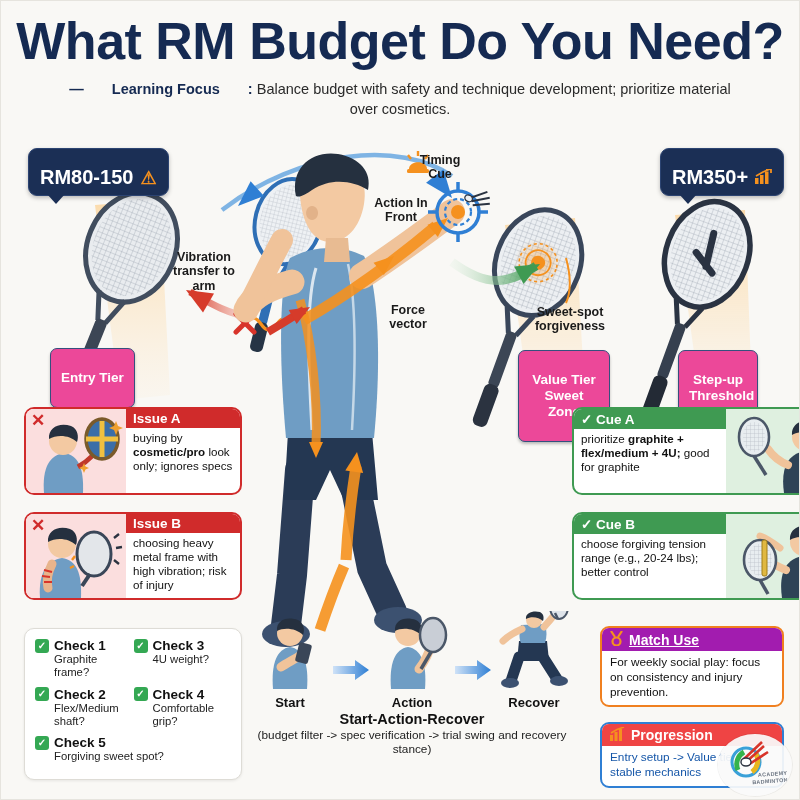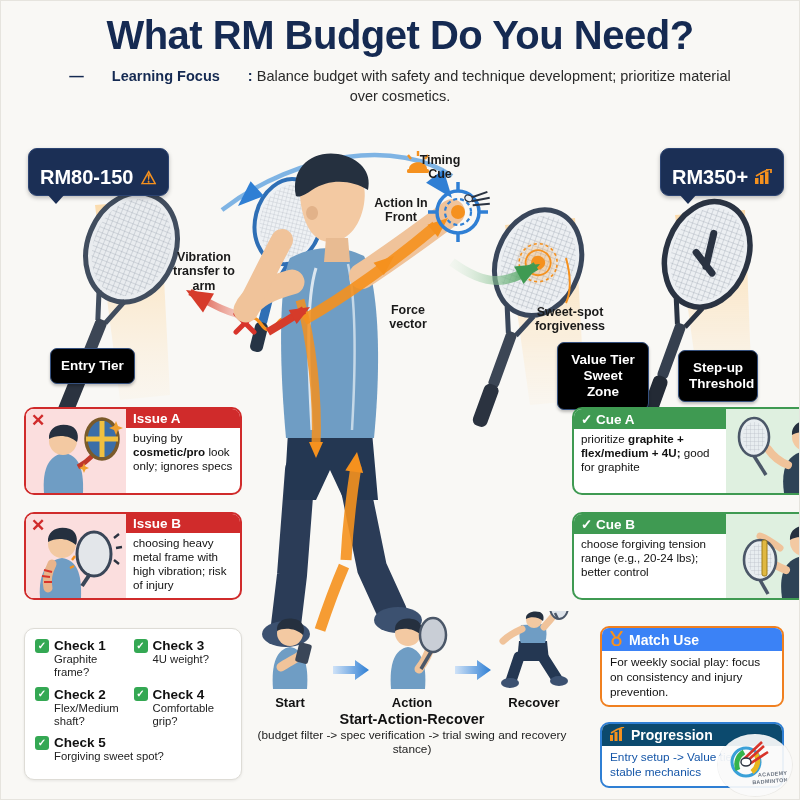--- a/index.html
+++ b/index.html
@@ -15,21 +15,21 @@
     overflow: hidden;
   }
   #stage::after{
     content:""; position:absolute; inset:0;
     border:1px solid #e6e4de; pointer-events:none;
   }
 
   
   .header { position:absolute; top:14px; left:0; width:800px; text-align:center; }
   .title {
-    font-size: 40px; font-weight: 800; color:#152a52;
+    font-size: 52px; font-weight: 800; color:#152a52;
     letter-spacing:-0.5px; line-height:1.05;
     font-family:"Liberation Sans", sans-serif;
   }
   .subwrap{ margin-top:10px; padding:0 60px; }
   .sub {
     font-size:14.5px; color:#2a2a2a; line-height:1.38;
   }
   .sub .dash{ font-weight:800; color:#152a52; }
   .sub .lf{ font-weight:800; color:#152a52;margin-left:24px; }
 
@@ -48,28 +48,28 @@
     content:""; position:absolute; bottom:-9px; left:18px;
     border-left:9px solid transparent; border-right:9px solid transparent;
     border-top:10px solid #1b2f55;
   }
   #badge-entry{ left:28px; top:148px; }
   #badge-value{ left:492px; top:148px; }
   #badge-step { left:660px; top:148px; }
 
   .pill{
     position:absolute;
-    background:#000000; color:#fff;
-    border-radius:7px; padding:9px 10px;
+    background:#ec4899; color:#fff;
+    border-radius:7px; padding:21px 10px;
     font-size:13.5px; font-weight:800; text-align:center; line-height:1.18;
     box-shadow:0 2px 3px rgba(0,0,0,.25);
     border:1.4px solid #35507e;
   }
   #pill-entry{ left:50px; top:348px; }
-  #pill-value{ left:518px; top:342px; width:92px;margin-left:39px; }
+  #pill-value{ left:518px; top:350px; width:92px; }
   #pill-step { left:678px; top:350px; width:80px; }
 
   
   .illo{ position:absolute; inset:0; }
 
   .anno{
     position:absolute; font-size:12.5px; font-weight:800;
     color:#1a1a1a; line-height:1.15; text-align:center;
   }
   #anno-vibration{ left:160px; top:250px; width:88px; }
@@ -150,32 +150,32 @@
   .flow-title{ text-align:center; font-size:14.5px; font-weight:800; color:#111; margin-top:1px; }
   .flow-note{ text-align:center; font-size:11.8px; color:#222; line-height:1.22; margin-top:1px; }
 
   
   #matchuse{
     position:absolute; left:600px; top:626px; width:184px;
     border:2.2px solid #f08020; border-radius:9px; overflow:hidden;
     background:#fff;
   }
   #matchuse .hd{
-    background:#3b82f6; color:#fff; font-size:14px; font-weight:800;
-    padding:3px 8px; display:flex; align-items:center; gap:6px;
+    background:#a21caf; color:#fff; font-size:14px; font-weight:800;
+    padding:3px 8px; display:flex; align-items:center; gap:6px;text-decoration:underline;
   }
   #matchuse .tx{ font-size:11.8px; color:#111; line-height:1.26; padding:4px 8px 5px; }
 
   #progression{
     position:absolute; left:600px; top:722px; width:184px;
     border:2.2px solid #2f7fd4; border-radius:9px; overflow:hidden;
     background:#fff;
   }
   #progression .hd{
-    background:#0c4a6e; color:#fff; font-size:14px; font-weight:800;
+    background:#ef4444; color:#fff; font-size:14px; font-weight:800;
     padding:3px 8px; display:flex; align-items:center; gap:6px;
   }
   #progression .tx{ font-size:11.8px; color:#1556a8; line-height:1.26; padding:4px 8px 6px; }
 
   .hd-ic{ color:#f5911e; font-size:14px; line-height:1; }
 
   
   #logo{
     position:absolute; left:718px; top:734px; width:74px; height:62px;
     border-radius:50%; background:rgba(250,250,250,.93);

